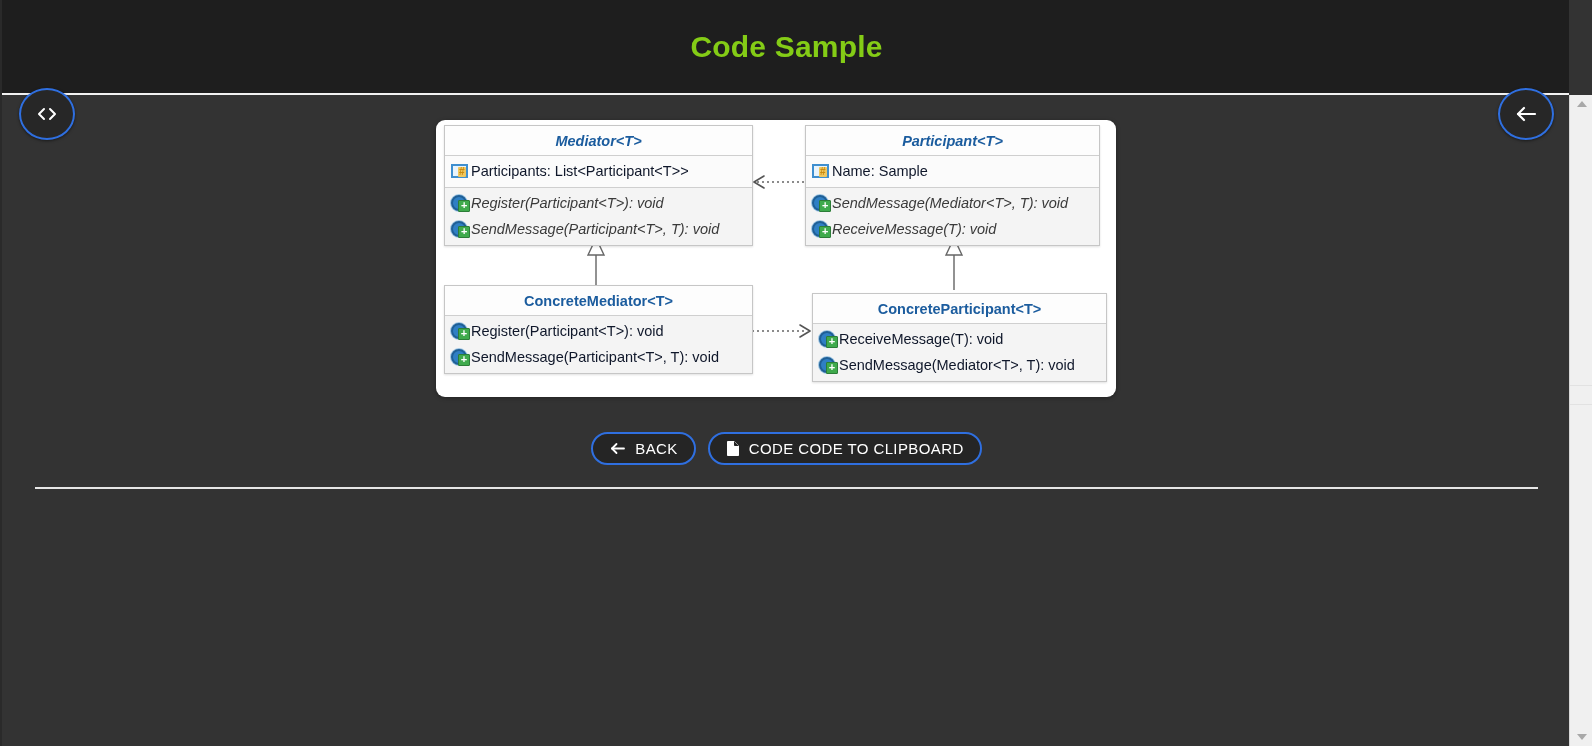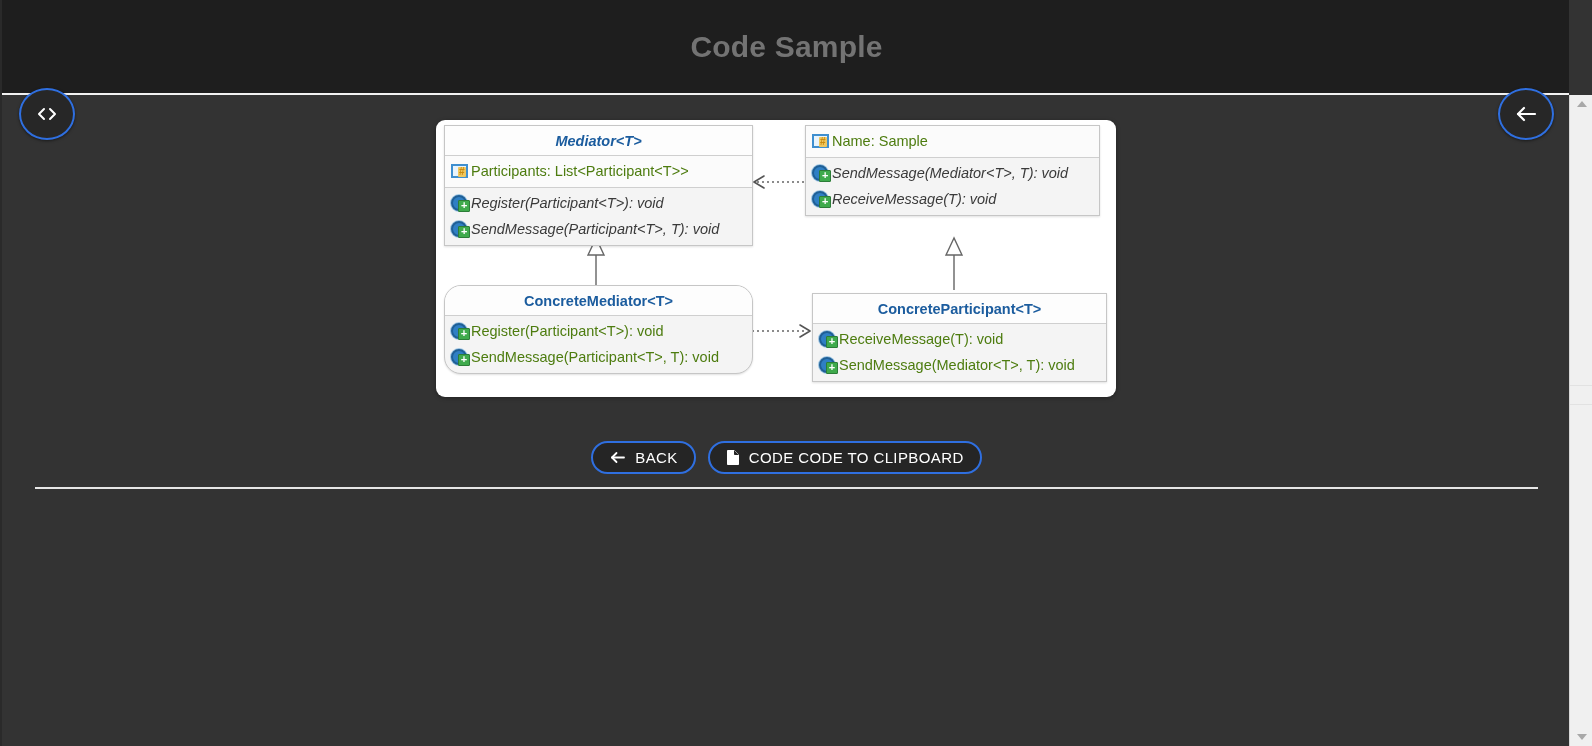--- a/index.html
+++ b/index.html
@@ -31,21 +31,21 @@
     left: 0; top: 0;
     width: 1569px;
     height: 95px;
     background: #1e1e1e;
     border-bottom: 2px solid #f2f2f2;
     display: flex;
     align-items: center;
     justify-content: center;
   }
   #page-title {
-    color: #737373;
+    color: #84cc16;
     font-size: 30px;
     font-weight: bold;
     letter-spacing: 0.2px;
     text-align: center;
     font-family: "Liberation Sans", sans-serif;
   }
 
   
   .round-btn {
     position: absolute;
@@ -101,21 +101,21 @@
   .uml-section {
     padding: 2px 0 3px 0;
   }
   .uml-section.fields { border-bottom: 1px solid #cfcfcf; background: #fbfbfb; }
   .uml-row {
     display: flex;
     align-items: center;
     height: 26px;
     padding-left: 6px;
     font-size: 14.5px;
-    color: #4d7c0f;
+    color: #0f172a;
     white-space: nowrap;
   }
   .uml-row.italic { font-style: italic; color: #3a3a3a; }
   .uml-row .label { margin-left: 3px; }
 
   
   .ic { width: 17px; height: 17px; position: relative; flex: 0 0 17px; }
   .ic-field:before {
     content: "";
     position: absolute; left: 0; top: 1px;
@@ -154,21 +154,21 @@
     background: #3faa4c;
     border: 1px solid #2c7d38;
     border-radius: 1px;
   }
 
   #connectors { position: absolute; left:0; top:0; width: 680px; height: 277px; pointer-events: none; }
 
   
   #action-bar {
     position: absolute;
-    left: 0; top: 441px;
+    left: 0; top: 432px;
     width: 1569px;
     display: flex;
     justify-content: center;
     gap: 12px;
   }
   .pill-btn {
     background: #252525;
     border: 2px solid #2f6fe0;
     border-radius: 22px;
     color: #ffffff;
@@ -288,39 +288,40 @@
             <span class="label">Register(Participant&lt;T&gt;): void</span>
           </div>
           <div class="uml-row italic">
             <span class="ic ic-method"></span>
             <span class="label">SendMessage(Participant&lt;T&gt;, T): void</span>
           </div>
         </div>
       </div>
 
       <div class="uml-box" style="left:369px; top:5px; width:295px;">
+        <div class="uml-head abstract">Participant&lt;T&gt;</div>
         <div class="uml-section fields">
           <div class="uml-row">
             <span class="ic ic-field"></span>
             <span class="label">Name: Sample</span>
           </div>
         </div>
         <div class="uml-section methods">
           <div class="uml-row italic">
             <span class="ic ic-method"></span>
             <span class="label">SendMessage(Mediator&lt;T&gt;, T): void</span>
           </div>
           <div class="uml-row italic">
             <span class="ic ic-method"></span>
             <span class="label">ReceiveMessage(T): void</span>
           </div>
         </div>
       </div>
 
-      <div class="uml-box" style="left:8px; top:165px; width:309px;border-radius:17px;">
+      <div class="uml-box" style="left:8px; top:165px; width:309px;">
         <div class="uml-head">ConcreteMediator&lt;T&gt;</div>
         <div class="uml-section methods">
           <div class="uml-row">
             <span class="ic ic-method"></span>
             <span class="label">Register(Participant&lt;T&gt;): void</span>
           </div>
           <div class="uml-row">
             <span class="ic ic-method"></span>
             <span class="label">SendMessage(Participant&lt;T&gt;, T): void</span>
           </div>

